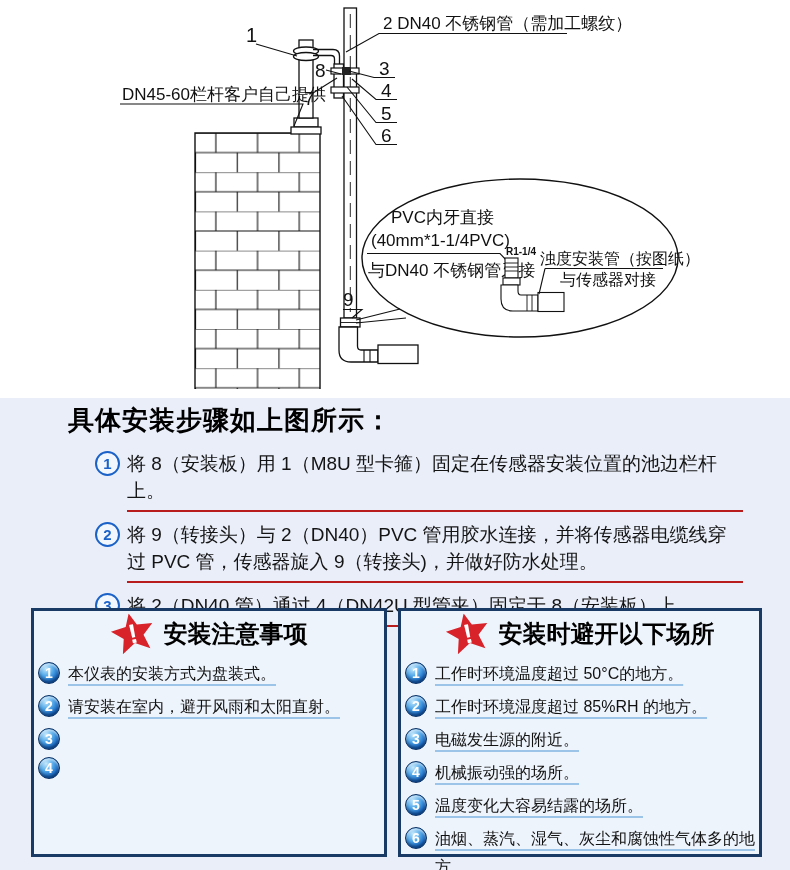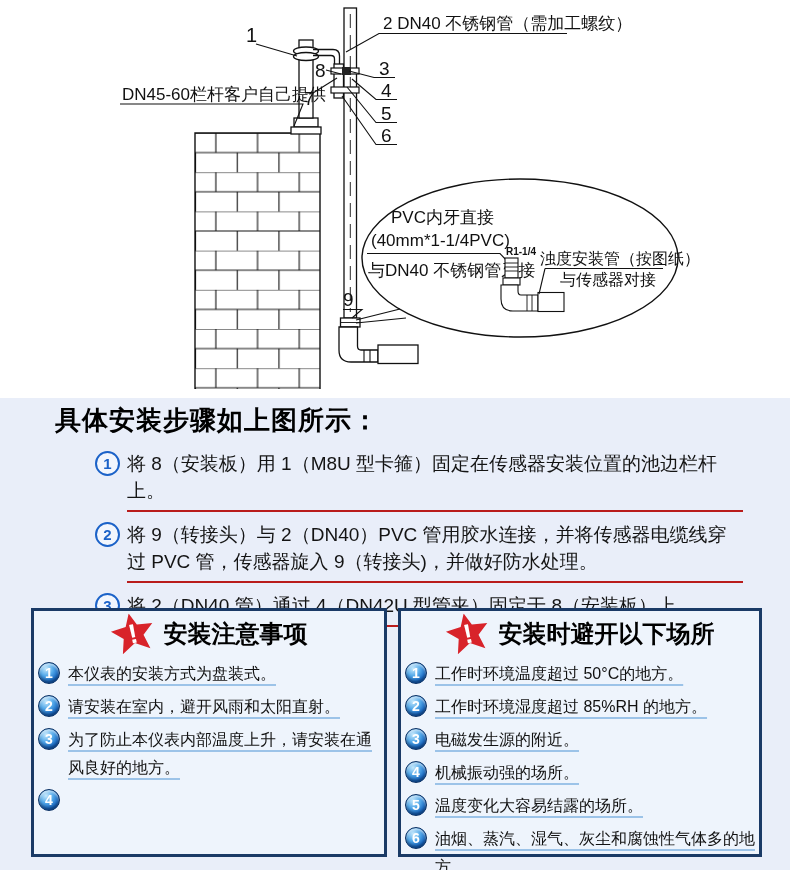--- a/index.html
+++ b/index.html
@@ -2,21 +2,21 @@
 <html><head>
 <meta charset="utf-8">
 <style>
   html,body{margin:0;padding:0;}
   body{font-family:"Liberation Sans", sans-serif; background:#e9eef9;}
   .page{position:relative; width:790px; height:870px; background:#e9eef9; overflow:hidden;}
   .diagram-area{position:absolute; left:0; top:0; width:790px; height:398px; background:#ffffff;}
   .diagram-area svg{display:block;}
 
   
-  .steps-title{position:absolute; left:55px; top:403px; font-size:26px; font-weight:bold; color:#000; letter-spacing:1px;}
+  .steps-title{position:absolute; left:68px; top:403px; font-size:26px; font-weight:bold; color:#000; letter-spacing:1px;}
   .steps{position:absolute; left:95px; top:450px; width:648px;}
   .step{display:flex; align-items:flex-start; margin-bottom:9px;}
   .stepnum{flex-shrink:0; width:21px; height:21px; border:2px solid #1b62c8; border-radius:50%;
            color:#1b62c8; font-weight:bold; font-size:15px; line-height:21px; text-align:center;
            background:#f2f6fd; margin-top:1px;}
   .steptext{flex:1; margin-left:7px; font-size:19px; line-height:27px; color:#141414;
             border-bottom:2px solid #b91c1c; padding-bottom:6px;}
 
   
   .wbox{position:absolute; top:608px; height:249px; box-sizing:border-box;
@@ -182,21 +182,20 @@
           <span class="witem-text">本仪表的安装方式为盘装式。</span>
         </div>
 
         <div class="witem">
           <span class="badge">2</span>
           <span class="witem-text">请安装在室内，避开风雨和太阳直射。</span>
         </div>
 
         <div class="witem">
           <span class="badge">3</span>
-          <span class="witem-text">为了防止本仪表内部温度上升，请安装在通风良好的地方。</span>
         </div>
 
         <div class="witem">
           <span class="badge">4</span>
         </div>
       </div>
   </div>
 
   <div class="wbox right">
     <div class="wbox-title">

